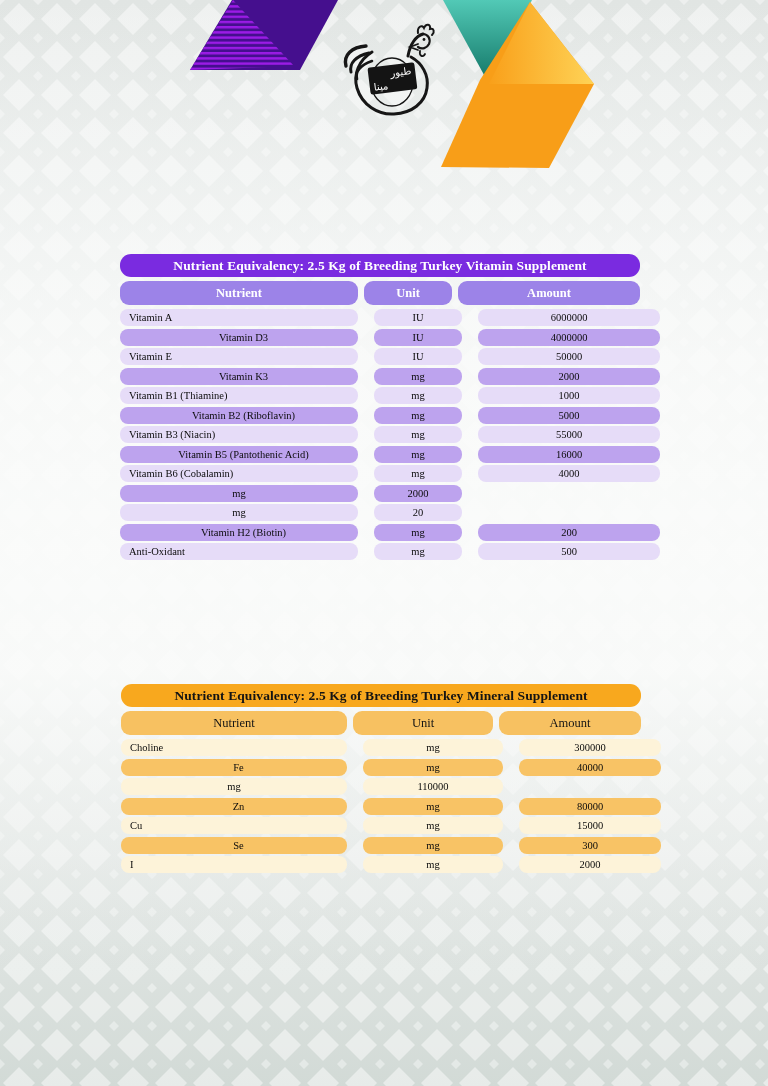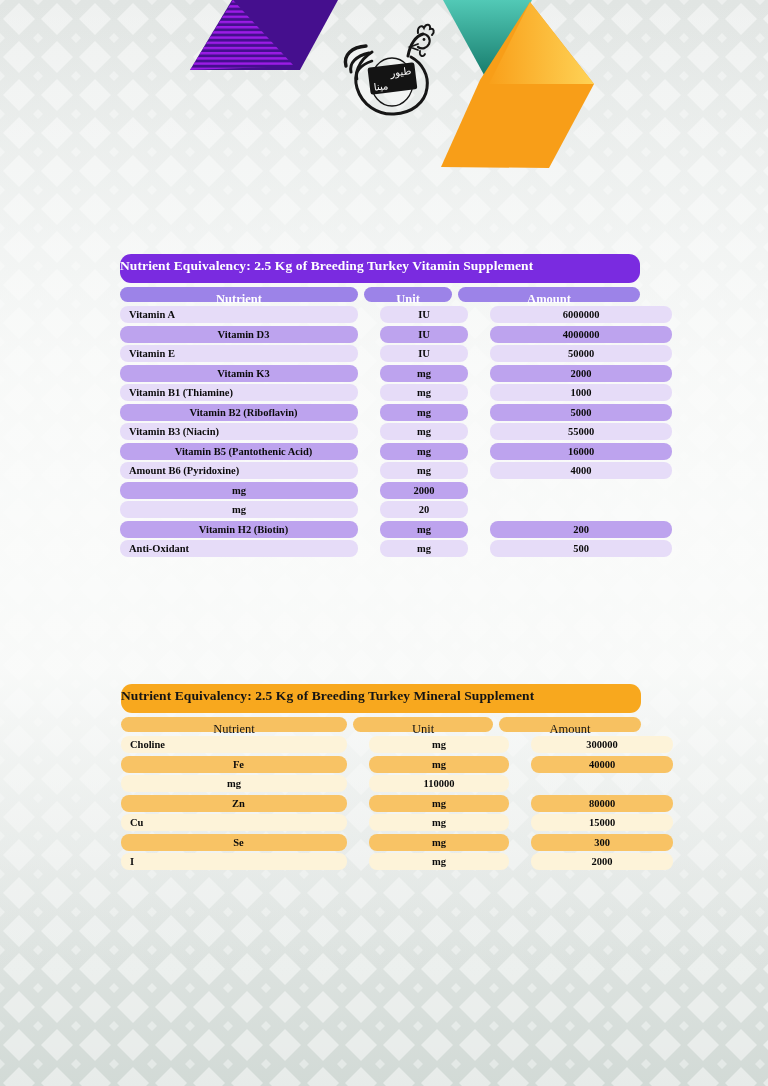--- a/index.html
+++ b/index.html
@@ -9,35 +9,35 @@
   }
   .bg-svg,.decor-svg{position:absolute;left:0;top:0;pointer-events:none;}
   .logo{position:absolute;left:338px;top:22px;width:114px;height:102px;}
 
   
   .nutri-table{position:absolute;width:520px;}
   .vitamin-table{left:120px;top:254px;}
   .mineral-table{left:121px;top:684px;}
 
   .title-bar{
-    height:29px;line-height:23px;border-radius:11px;text-align:left;
+    height:23px;line-height:23px;border-radius:11px;text-align:center;
     font-size:13.5px;font-weight:700;letter-spacing:.1px;
     background:var(--title-bg);color:var(--title-fg);
   }
   .head-row{display:grid;column-gap:6px;margin-top:4px;}
   .head-cell{
-    height:15px;line-height:24px;border-radius:9px;text-align:center;
+    height:24px;line-height:24px;border-radius:9px;text-align:center;
     font-size:12.5px;background:var(--head-bg);color:var(--head-fg);
   }
   .vitamin-table .head-cell{font-weight:700;}
   .mineral-table .head-cell{font-weight:400;}
   .vitamin-table .head-row,.vitamin-table .tr{grid-template-columns:238px 88px 182px;}
   .mineral-table .head-row,.mineral-table .tr{grid-template-columns:226px 140px 142px;}
 
-  .tbody .tr{display:grid;column-gap:22px;margin-top:2.5px;font-weight:bold;}
+  .tbody .tr{display:grid;column-gap:16px;margin-top:2.5px;}
   .tbody .tr:first-child{margin-top:4px;}
   .td{
     height:17px;line-height:17px;border-radius:8px;font-size:10.5px;
     color:var(--row-fg);text-align:center;overflow:hidden;white-space:nowrap;
   }
   .td.name{text-align:left;padding-left:9px;}
   .tr.light .td{background:var(--row-light);}
   .tr.dark  .td{background:var(--row-dark);text-align:center;}
 
   .arabic{font-family:"DejaVu Sans", sans-serif;}
@@ -161,21 +161,21 @@
           <div class="td name">Vitamin B3 (Niacin)</div>
           <div class="td">mg</div>
           <div class="td">55000</div>
         </div>
         <div class="tr dark">
           <div class="td name">Vitamin B5 (Pantothenic Acid)</div>
           <div class="td">mg</div>
           <div class="td">16000</div>
         </div>
         <div class="tr light">
-          <div class="td name">Amount B6 (Pyridoxine)</div>
+          <div class="td name">Vitamin B6 (Cobalamin)</div>
           <div class="td">mg</div>
           <div class="td">4000</div>
         </div>
         <div class="tr dark">
           <div class="td">mg</div>
           <div class="td">2000</div>
         </div>
         <div class="tr light">
           <div class="td">mg</div>
           <div class="td">20</div>

